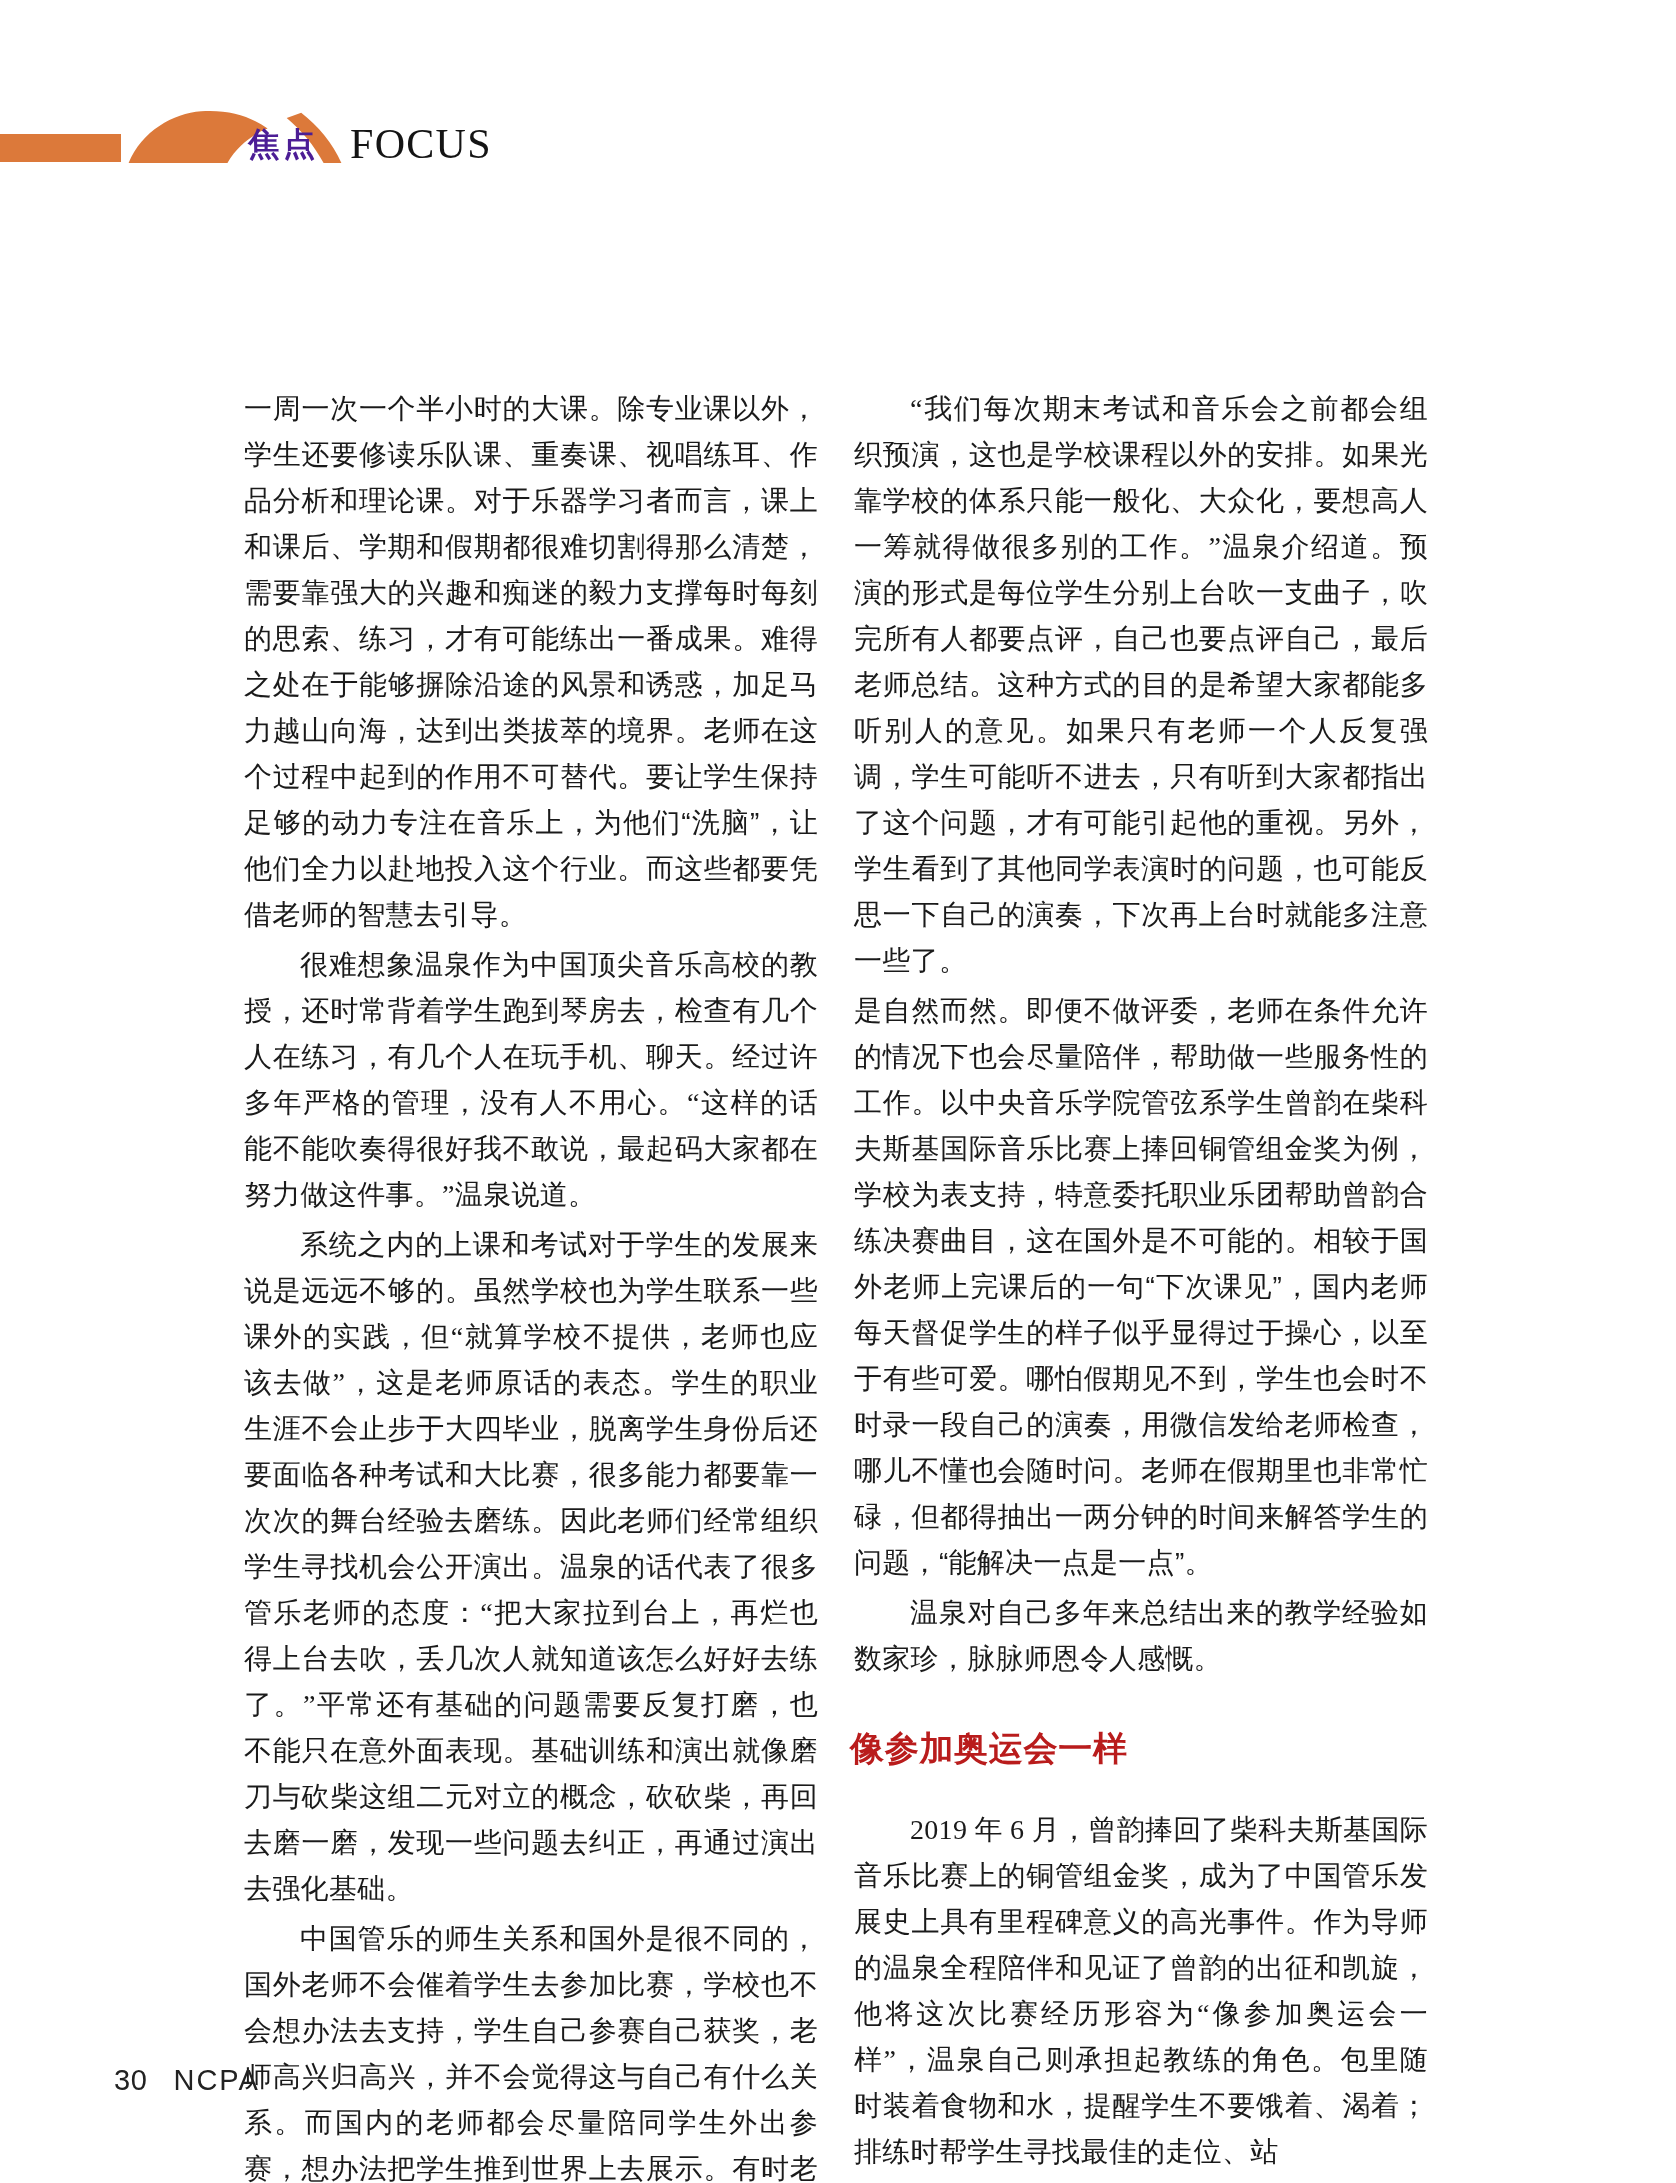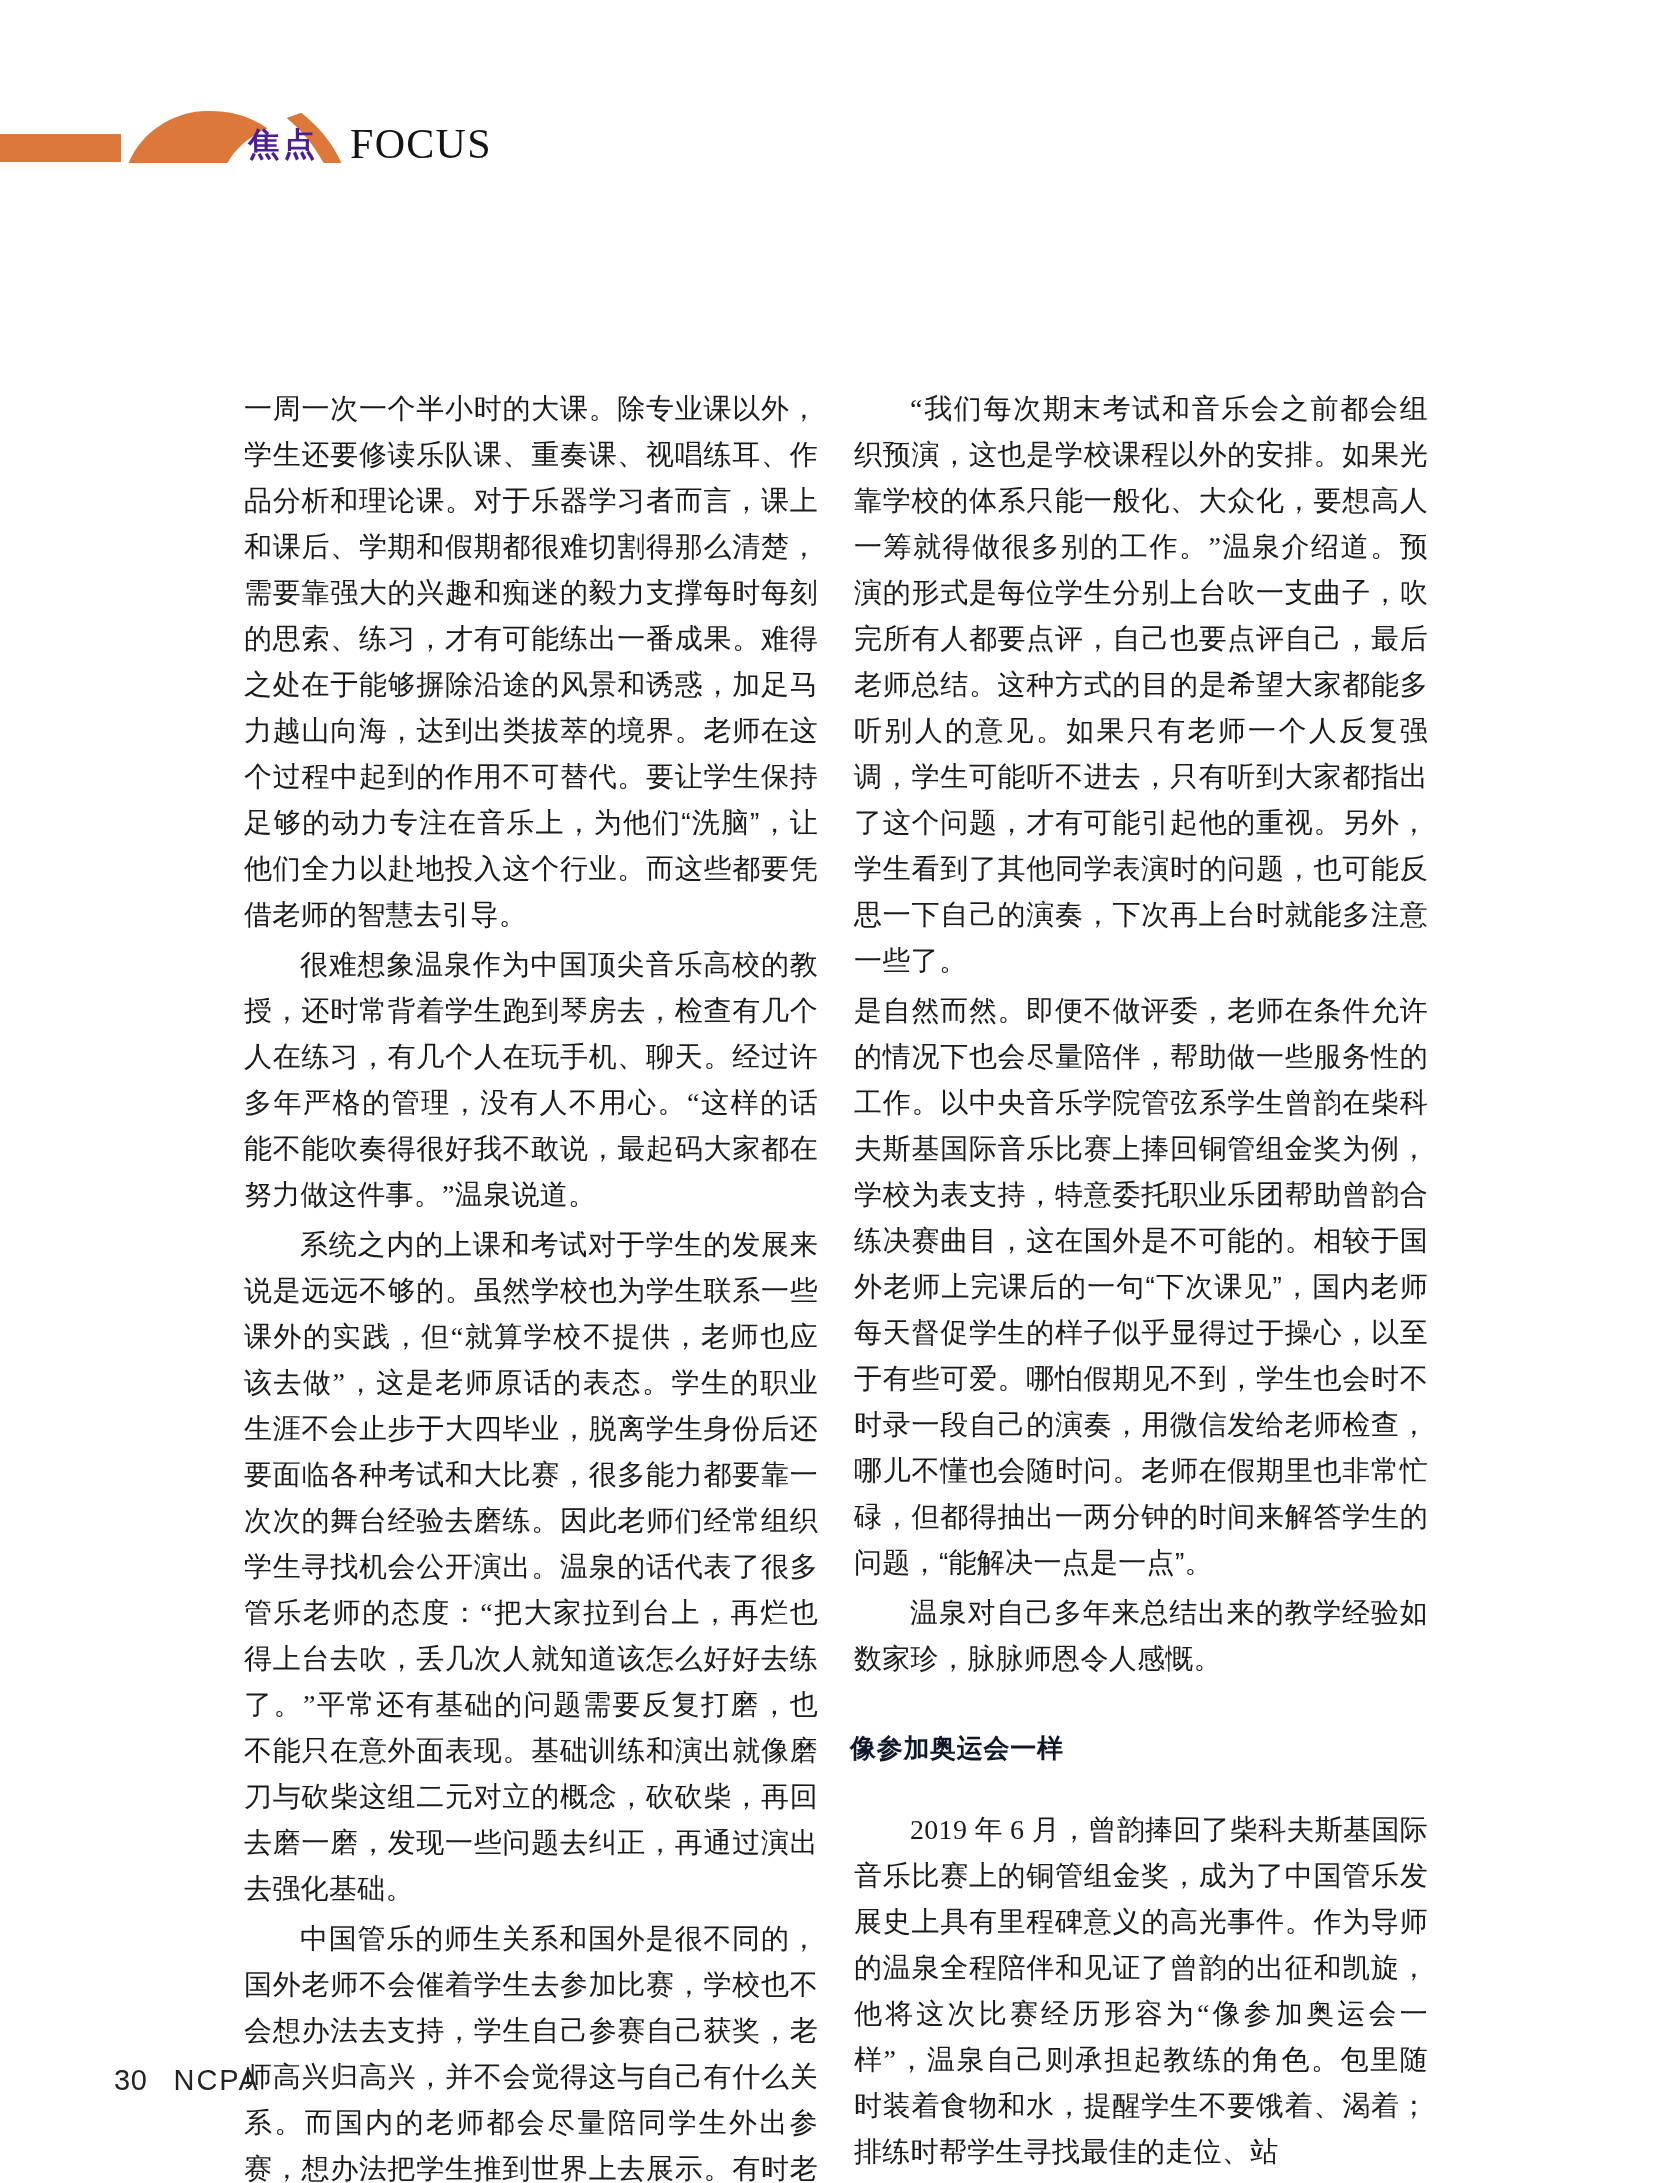--- a/index.html
+++ b/index.html
@@ -39,22 +39,22 @@
     font-size:28px;line-height:46px;
     text-align:justify;letter-spacing:0.3px;
     color:#1a1a1a;
   }
   .col-left{left:240px;}
   .col-right{left:850px;}
   .body-p{margin:4px;}
   .body-p.indent{text-indent:2em;font-family:Liberation Serif, serif;}
   .sec-h{
     margin:41px 0 34px 0;
-    font-size:26px;font-weight:bold;line-height:50px;
-    letter-spacing:0.7px;color:#0f172a;text-align:left;
+    font-size:34px;font-weight:bold;line-height:50px;
+    letter-spacing:0.7px;color:#b91c1c;text-align:left;
   }
 
   
   .footer{
     position:absolute;left:114px;top:2064px;
     font-size:29px;color:#222222;letter-spacing:0.7px;text-align:center;
   }
   .footer .mag{margin-left:17px;letter-spacing:2px;}
 </style>
 </head>

